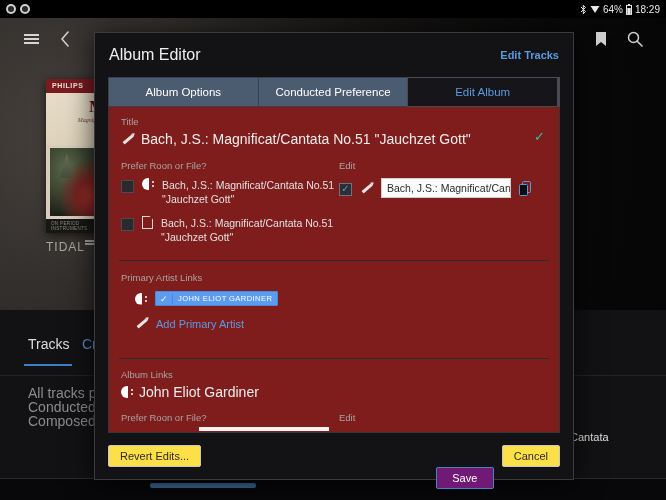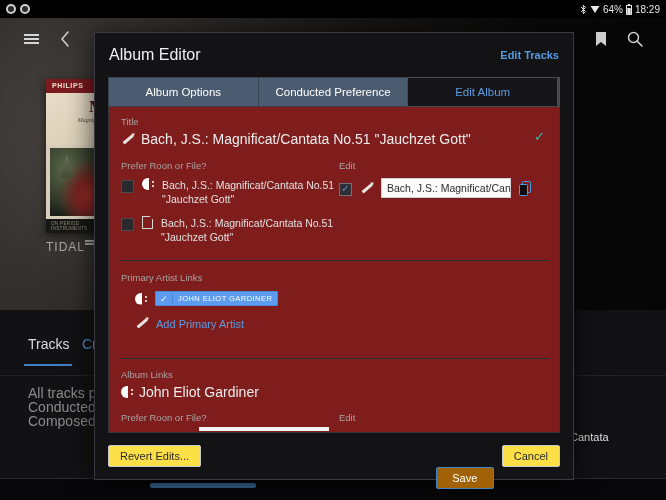--- a/index.html
+++ b/index.html
@@ -280,21 +280,21 @@
     height: 46px; flex: 0 0 auto; display: flex; align-items: center;
     padding: 0 13px; gap: 8px;
   }
   #dlg-footer .spacer { flex: 1; }
   .btn {
     height: 22px; padding: 0 11px; font-size: 11px;
     display: flex; align-items: center; justify-content: center;
     border-radius: 2px; cursor: pointer; border: 1px solid transparent;
   }
   .btn-light { background: #fde047; color: #2b2b2b; border-color: #c8c8c8; }
-  .btn-primary { background: #a16207; color: #fff; border-color: #3e87c7; min-width: 58px; margin-top: 44px; }
+  .btn-primary { background: #701a75; color: #fff; border-color: #3e87c7; min-width: 58px; margin-top: 44px; }
 
 </style>
 </head>
 <body>
 
 <div id="screen">
 
   <div id="statusbar">
     <div class="sb-left">
       <span class="notif-dot"></span>

